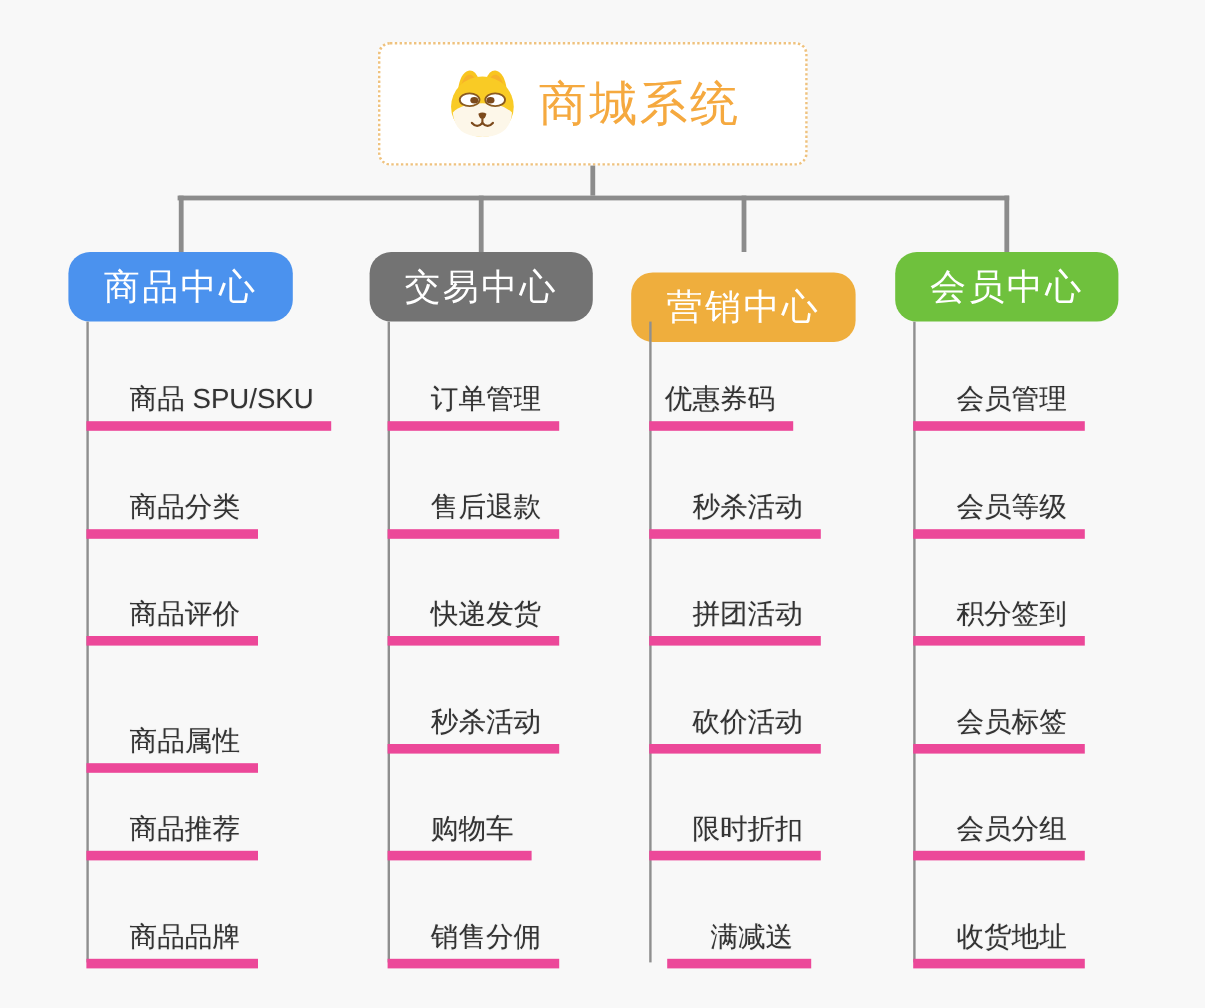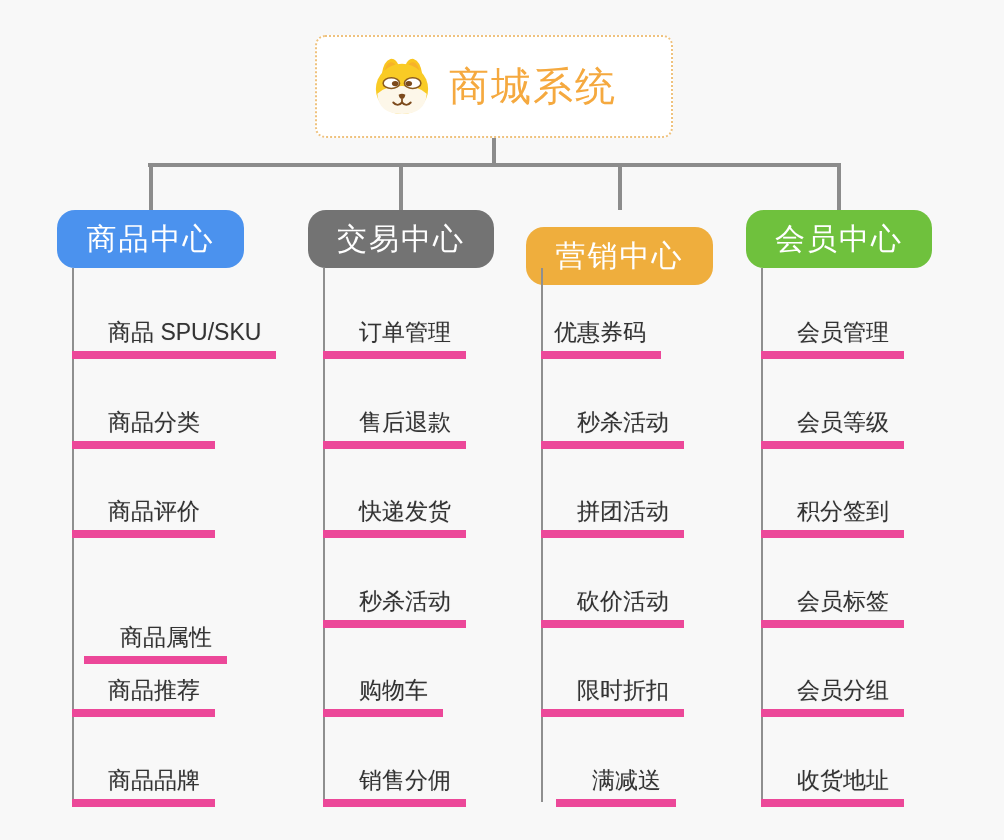--- a/index.html
+++ b/index.html
@@ -95,21 +95,21 @@
   <div class="conn" style="left:492px; top:138px; width:4px; height:25px;"></div>
   <div class="conn" style="left:148px; top:163px; width:693px; height:4px;"></div>
 
   <div id="branches-root">
       <div class="conn" style="left: 148.5px; top: 163px; width: 4px; height: 47px;"></div>
       <div class="branch-header" style="left: 57px; width: 187px; background: rgb(75, 146, 238);">商品中心</div>
       <div class="col-line" style="left: 72px; top: 268px; height: 534px;"></div>
       <div class="leaf-item" style="left: 72px; top: 319px;">商品 SPU/SKU</div>
       <div class="leaf-item" style="left: 72px; top: 409px;">商品分类</div>
       <div class="leaf-item" style="left: 72px; top: 498px;">商品评价</div>
-      <div class="leaf-item" style="left: 72px; top: 624px; margin-left: 12px;">商品属性</div>
+      <div class="leaf-item" style="left: 72px; top: 604px;">商品属性</div>
       <div class="leaf-item" style="left: 72px; top: 677px;">商品推荐</div>
       <div class="leaf-item" style="left: 72px; top: 767px;">商品品牌</div>
       <div class="conn" style="left: 399px; top: 163px; width: 4px; height: 47px;"></div>
       <div class="branch-header" style="left: 308px; width: 186px; background: #737373;">交易中心</div>
       <div class="col-line" style="left: 323px; top: 268px; height: 534px;"></div>
       <div class="leaf-item" style="left: 323px; top: 319px;">订单管理</div>
       <div class="leaf-item" style="left: 323px; top: 409px;">售后退款</div>
       <div class="leaf-item" style="left: 323px; top: 498px;">快递发货</div>
       <div class="leaf-item" style="left: 323px; top: 588px;">秒杀活动</div>
       <div class="leaf-item" style="left: 323px; top: 677px;">购物车</div>

